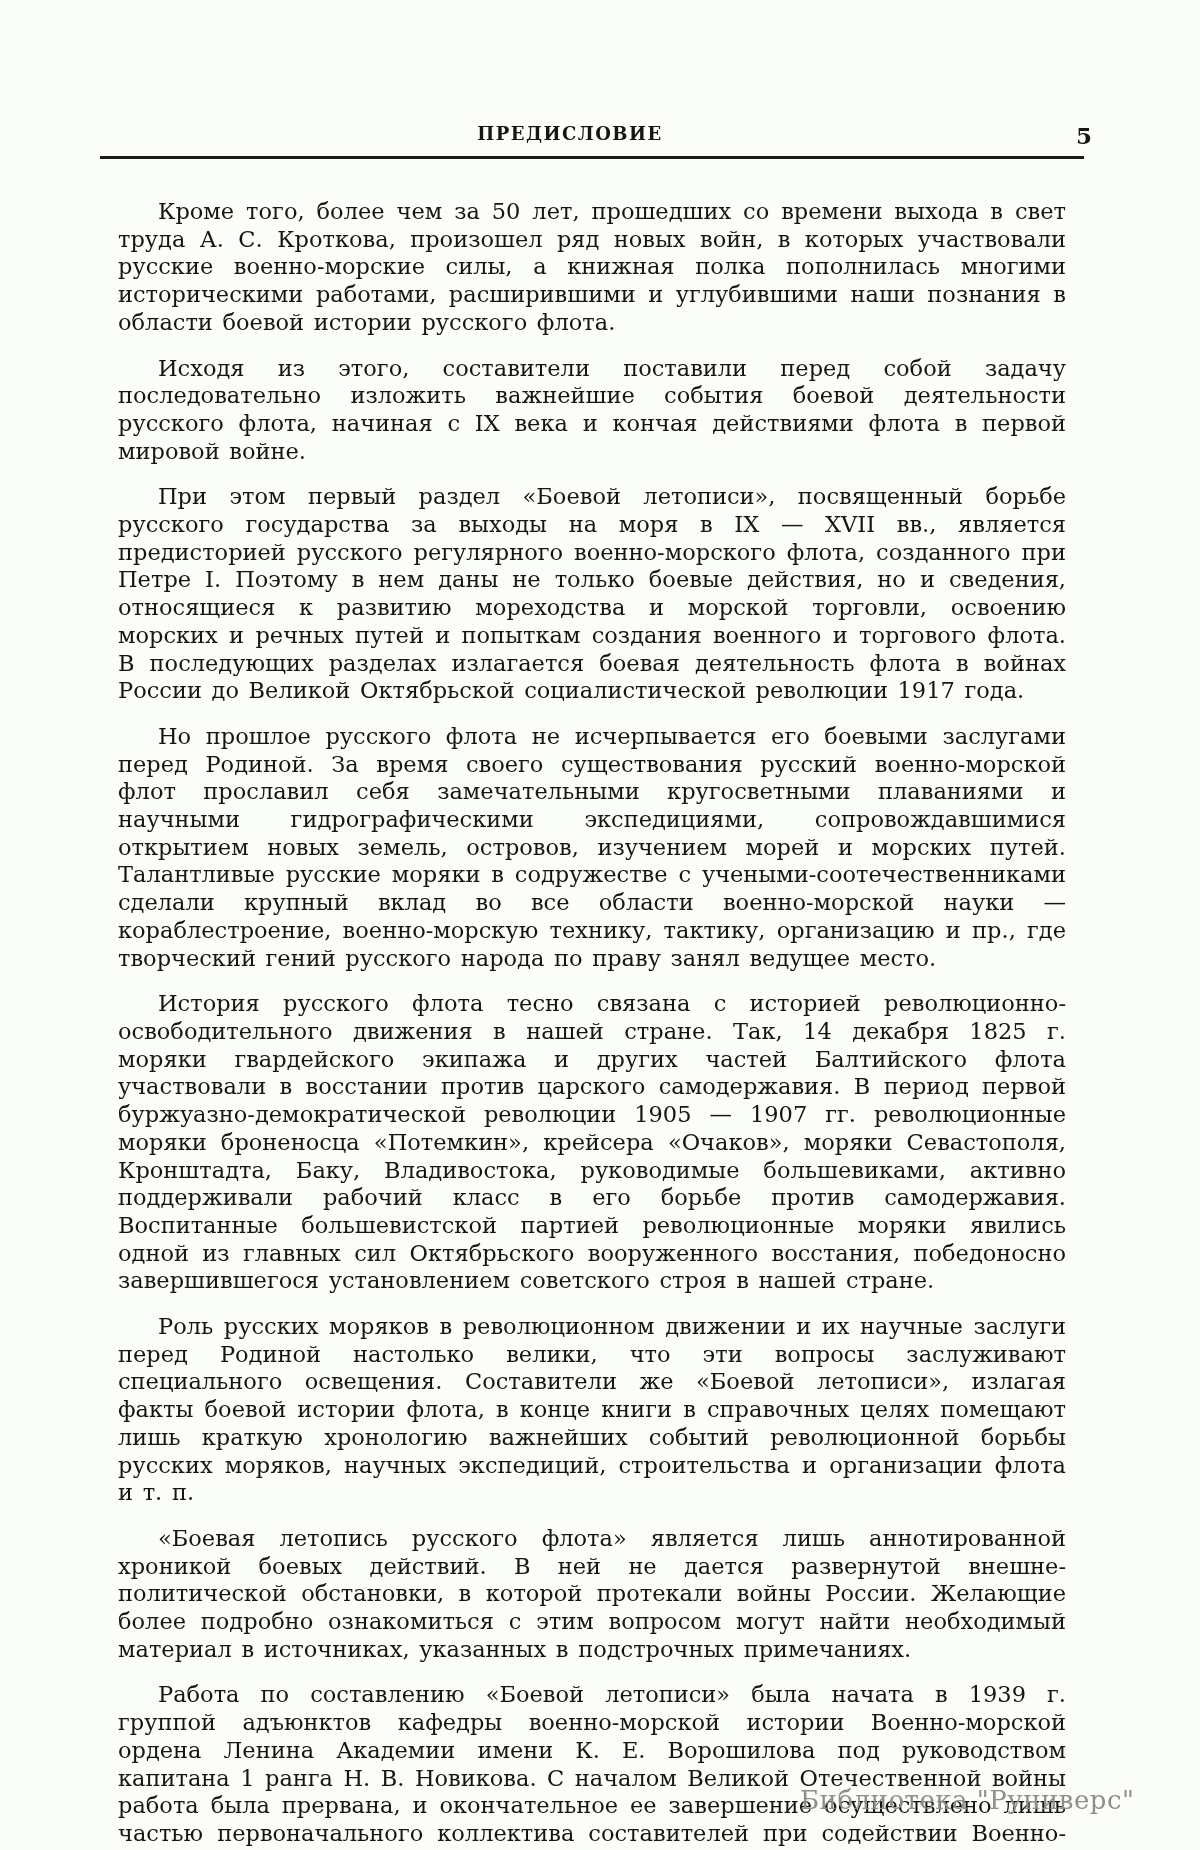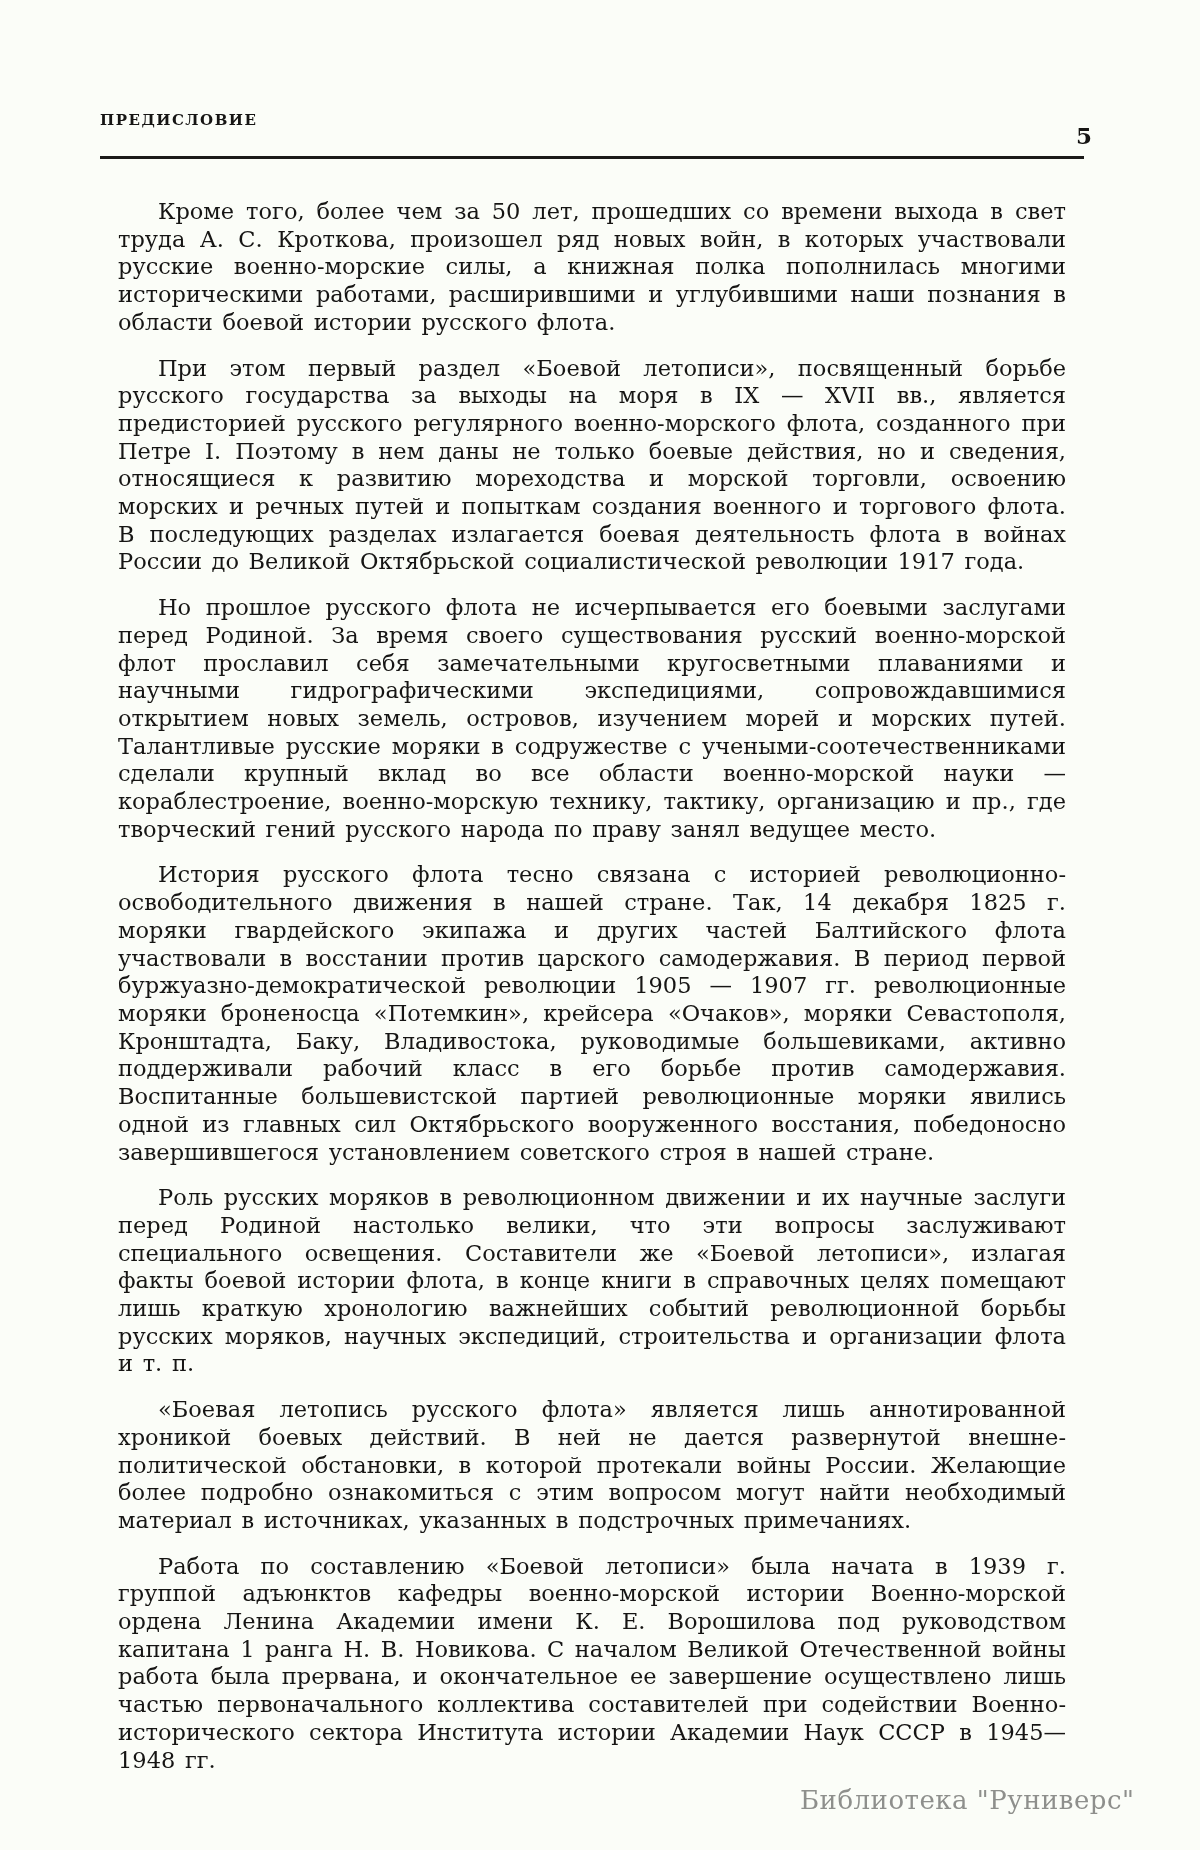--- a/index.html
+++ b/index.html
@@ -7,25 +7,25 @@
     position: relative;
     width: 1200px;
     height: 1850px;
     background: #fbfdf8;
     font-family: "DejaVu Serif", "Liberation Serif", serif;
     color: #161514;
     overflow: hidden;
   }
   .running-title {
     position: absolute;
-    top: 111px;
+    top: 123px;
     left: 100px;
     width: 940px;
-    text-align: left;
-    font-size: 15px;
+    text-align: center;
+    font-size: 18px;
     font-weight: bold;
     letter-spacing: 1.5px;
     white-space: nowrap;
   }
   .page-number {
     position: absolute;
     top: 122px;
     left: 1062px;
     width: 30px;
     text-align: right;
@@ -72,20 +72,21 @@
 <div class="page">
 
   <div class="running-title">ПРЕДИСЛОВИЕ</div>
 
   <div class="page-number">5</div>
 
   <div class="header-rule"></div>
 
   <div class="body-text">
       <p>Кроме того, более чем за 50 лет, прошедших со времени выхода в свет труда А. С. Кроткова, произошел ряд новых войн, в которых участвовали русские военно-морские силы, а книжная полка пополнилась многими историческими работами, расширившими и углубившими наши познания в области боевой истории русского флота.</p>
+      <p>Исходя из этого, составители поставили перед собой задачу последовательно изложить важнейшие события боевой деятельности русского флота, начиная с IX века и кончая действиями флота в первой мировой войне.</p>
       <p>При этом первый раздел «Боевой летописи», посвященный борьбе русского государства за выходы на моря в IX — XVII вв., является предисторией русского регулярного военно-морского флота, созданного при Петре I. Поэтому в нем даны не только боевые действия, но и сведения, относящиеся к развитию мореходства и морской торговли, освоению морских и речных путей и попыткам создания военного и торгового флота. В последующих разделах излагается боевая деятельность флота в войнах России до Великой Октябрьской социалистической революции 1917 года.</p>
       <p>Но прошлое русского флота не исчерпывается его боевыми заслугами перед Родиной. За время своего существования русский военно-морской флот прославил себя замечательными кругосветными плаваниями и научными гидрографическими экспедициями, сопровождавшимися открытием новых земель, островов, изучением морей и морских путей. Талантливые русские моряки в содружестве с учеными-соотечественниками сделали крупный вклад во все области военно-морской науки — кораблестроение, военно-морскую технику, тактику, организацию и пр., где творческий гений русского народа по праву занял ведущее место.</p>
       <p>История русского флота тесно связана с историей революционно-освободительного движения в нашей стране. Так, 14 декабря 1825 г. моряки гвардейского экипажа и других частей Балтийского флота участвовали в восстании против царского самодержавия. В период первой буржуазно-демократической революции 1905 — 1907 гг. революционные моряки броненосца «Потемкин», крейсера «Очаков», моряки Севастополя, Кронштадта, Баку, Владивостока, руководимые большевиками, активно поддерживали рабочий класс в его борьбе против самодержавия. Воспитанные большевистской партией революционные моряки явились одной из главных сил Октябрьского вооруженного восстания, победоносно завершившегося установлением советского строя в нашей стране.</p>
       <p>Роль русских моряков в революционном движении и их научные заслуги перед Родиной настолько велики, что эти вопросы заслуживают специального освещения. Составители же «Боевой летописи», излагая факты боевой истории флота, в конце книги в справочных целях помещают лишь краткую хронологию важнейших событий революционной борьбы русских моряков, научных экспедиций, строительства и организации флота и т. п.</p>
       <p>«Боевая летопись русского флота» является лишь аннотированной хроникой боевых действий. В ней не дается развернутой внешне-политической обстановки, в которой протекали войны России. Желающие более подробно ознакомиться с этим вопросом могут найти необходимый материал в источниках, указанных в подстрочных примечаниях.</p>
       <p>Работа по составлению «Боевой летописи» была начата в 1939 г. группой адъюнктов кафедры военно-морской истории Военно-морской ордена Ленина Академии имени К. Е. Ворошилова под руководством капитана 1 ранга Н. В. Новикова. С началом Великой Отечественной войны работа была прервана, и окончательное ее завершение осуществлено лишь частью первоначального коллектива составителей при содействии Военно-исторического сектора Института истории Академии Наук СССР в 1945—1948 гг.</p>
     </div>
 
   <div class="watermark">Библиотека "Руниверс"</div>
 

